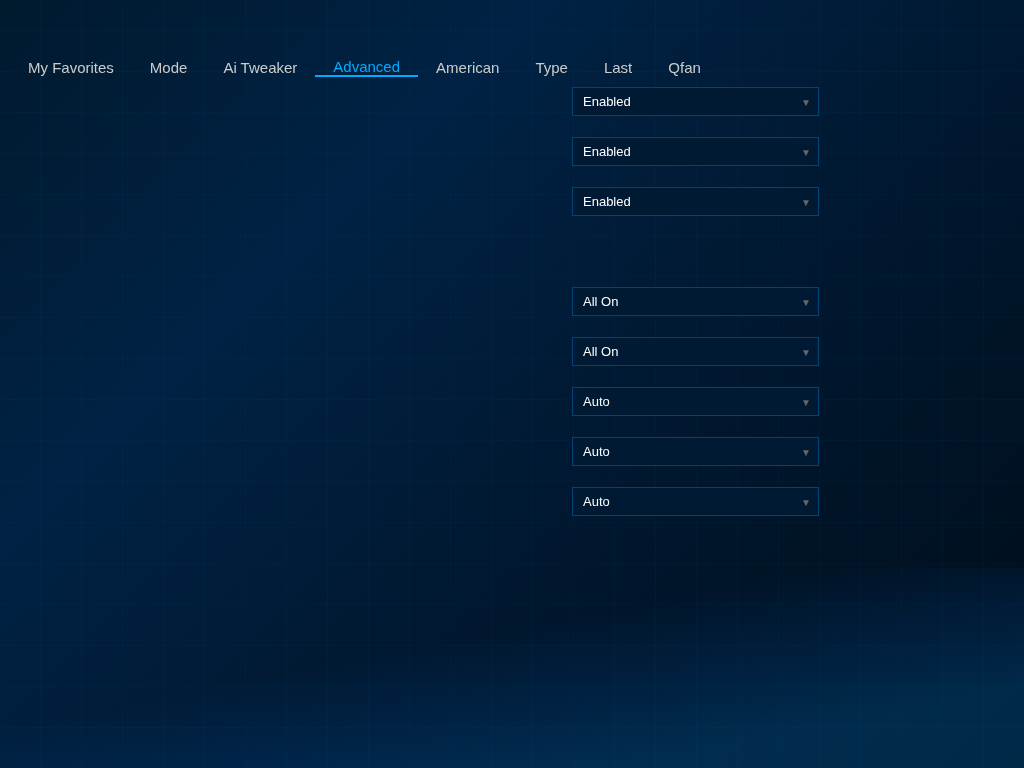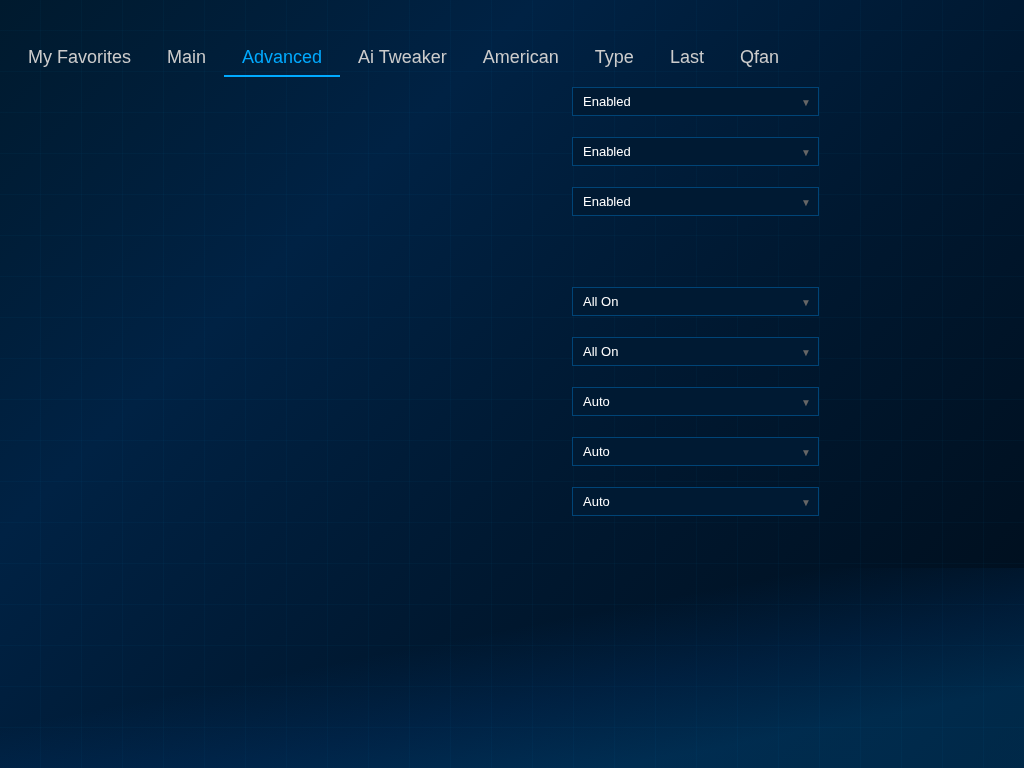--- a/index.html
+++ b/index.html
@@ -154,23 +154,23 @@
       align-items: center;
       background: linear-gradient(180deg, #001525 0%, #000e1a 100%);
       border-bottom: 2px solid #00aaff;
       height: 38px;
       padding: 0 10px;
     }
     .nav-item {
       padding: 0 18px;
       height: 38px;
       display: flex;
-      align-items: center;
+      align-items: flex-end;
       color: #ccc;
-      font-size: 18px;
+      font-size: 15px;
       cursor: pointer;
       position: relative;
     }
     .nav-item.active {
       color: #00aaff;
       border-bottom: 2px solid #00aaff;
       margin-bottom: -2px;
     }
 
     
@@ -475,27 +475,27 @@
         </div>
       </div>
     </div>
   </div>
 
   <div class="nav-bar">
     <div class="nav-item">
       <span>My Favorites</span>
     </div>
     <div class="nav-item">
-      <span>Main</span>
+      <span>Mode</span>
+    </div>
+    <div class="nav-item">
+      <span>Ai Tweaker</span>
     </div>
     <div class="nav-item active">
       <span>Advanced</span>
-    </div>
-    <div class="nav-item">
-      <span>Ai Tweaker</span>
     </div>
     <div class="nav-item">
       <span>American</span>
     </div>
     <div class="nav-item">
       <span>Type</span>
     </div>
     <div class="nav-item">
       <span>Last</span>
     </div>

